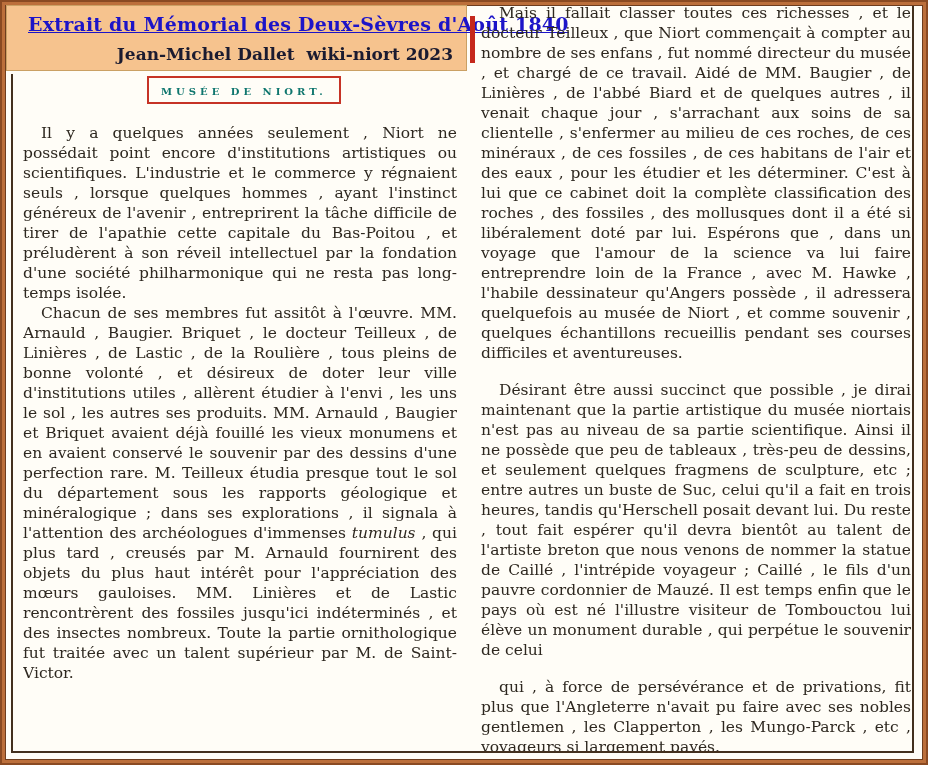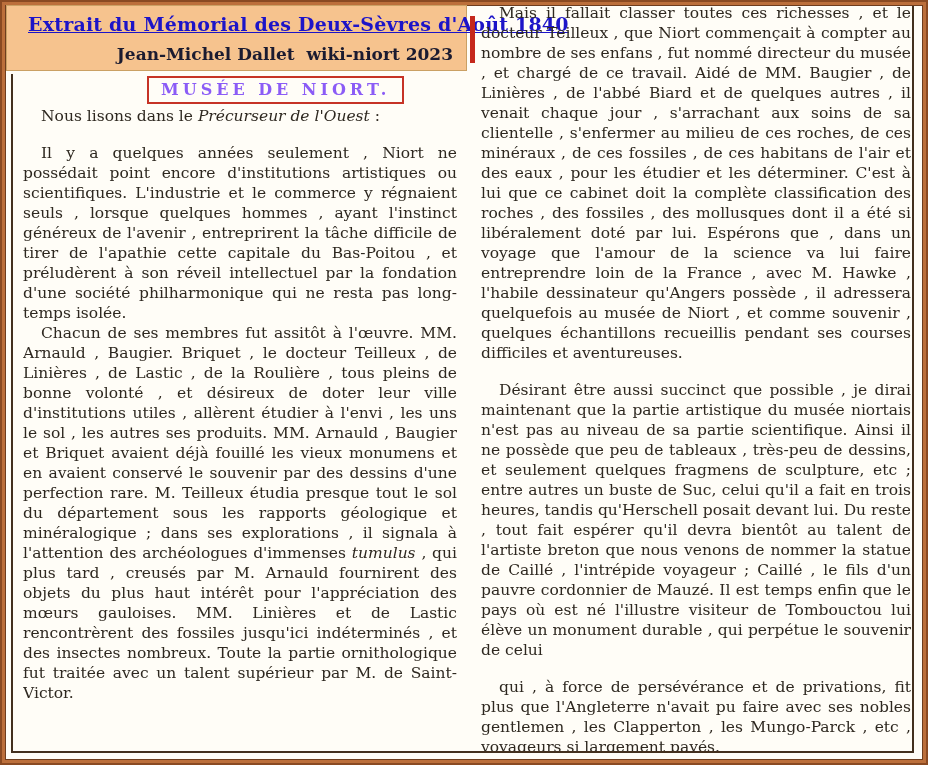--- a/index.html
+++ b/index.html
@@ -46,23 +46,23 @@
     position:absolute;left:470px;top:16px;width:5px;height:47px;
     background:#c5281c;
   }
   .heading-box{
     position:absolute;left:147px;top:76px;
     border:2px solid #c63326;
     padding:2px 12px 3px 12px;
     background:#fffdf7;
   }
   .heading-text{
-    font-size:16px;font-weight:bold;
+    font-size:10px;font-weight:bold;
     letter-spacing:4px;
-    color:#8b5cf6;
+    color:#0f766e;
     white-space:nowrap;
   }
 
   
   .col{
     position:absolute;
     text-align:justify;
     font-size:15.5px;
     line-height:20px;
     overflow:hidden;
@@ -87,21 +87,20 @@
 
   <div class="heading-box">
     <span class="heading-text">MUSÉE DE NIORT.</span>
   </div>
 
   <div class="rule rule-left"></div>
   <div class="rule rule-right"></div>
   <div class="rule rule-bottom"></div>
 
   <div class="col col-left" id="col-left">
-      <p class="para"><span>Nous lisons dans le </span><span class="it">Précurseur de l'Ouest</span><span> :</span></p>
       <p class="para space-before"><span>Il y a quelques années seulement , Niort ne possédait point encore d'institutions artistiques ou scientifiques. L'industrie et le commerce y régnaient seuls , lorsque quelques hommes , ayant l'instinct généreux de l'avenir , entreprirent la tâche difficile de tirer de l'apathie cette capitale du Bas-Poitou , et préludèrent à son réveil intellectuel par la fondation d'une société philharmonique qui ne resta pas long-temps isolée.</span></p>
       <p class="para"><span>Chacun de ses membres fut assitôt à l'œuvre. MM. Arnauld , Baugier. Briquet , le docteur Teilleux , de Linières , de Lastic , de la Roulière , tous pleins de bonne volonté , et désireux de doter leur ville d'institutions utiles , allèrent étudier à l'envi , les uns le sol , les autres ses produits. MM. Arnauld , Baugier et Briquet avaient déjà fouillé les vieux monumens et en avaient conservé le souvenir par des dessins d'une perfection rare. M. Teilleux étudia presque tout le sol du département sous les rapports géologique et minéralogique ; dans ses explorations , il signala à l'attention des archéologues d'immenses </span><span class="it">tumulus</span><span> , qui plus tard , creusés par M. Arnauld fournirent des objets du plus haut intérêt pour l'appréciation des mœurs gauloises. MM. Linières et de Lastic rencontrèrent des fossiles jusqu'ici indéterminés , et des insectes nombreux. Toute la partie ornithologique fut traitée avec un talent supérieur par M. de Saint-Victor.</span></p>
     </div>
   <div class="col col-right" id="col-right">
       <p class="para"><span>Mais il fallait classer toutes ces richesses , et le docteur Teilleux , que Niort commençait à compter au nombre de ses enfans , fut nommé directeur du musée , et chargé de ce travail. Aidé de MM. Baugier , de Linières , de l'abbé Biard et de quelques autres , il venait chaque jour , s'arrachant aux soins de sa clientelle , s'enfermer au milieu de ces roches, de ces minéraux , de ces fossiles , de ces habitans de l'air et des eaux , pour les étudier et les déterminer. C'est à lui que ce cabinet doit la complète classification des roches , des fossiles , des mollusques dont il a été si libéralement doté par lui. Espérons que , dans un voyage que l'amour de la science va lui faire entreprendre loin de la France , avec M. Hawke , l'habile dessinateur qu'Angers possède , il adressera quelquefois au musée de Niort , et comme souvenir , quelques échantillons recueillis pendant ses courses difficiles et aventureuses.</span></p>
       <p class="para space-before"><span>Désirant être aussi succinct que possible , je dirai maintenant que la partie artistique du musée niortais n'est pas au niveau de sa partie scientifique. Ainsi il ne possède que peu de tableaux , très-peu de dessins, et seulement quelques fragmens de sculpture, etc ; entre autres un buste de Suc, celui qu'il a fait en trois heures, tandis qu'Herschell posait devant lui. Du reste , tout fait espérer qu'il devra bientôt au talent de l'artiste breton que nous venons de nommer la statue de Caillé , l'intrépide voyageur ; Caillé , le fils d'un pauvre cordonnier de Mauzé. Il est temps enfin que le pays où est né l'illustre visiteur de Tombouctou lui élève un monument durable , qui perpétue le souvenir de celui</span></p>
       <p class="para space-before"><span>qui , à force de persévérance et de privations, fit plus que l'Angleterre n'avait pu faire avec ses nobles gentlemen , les Clapperton , les Mungo-Parck , etc , voyageurs si largement payés.</span></p>
     </div>
 
 </div>

